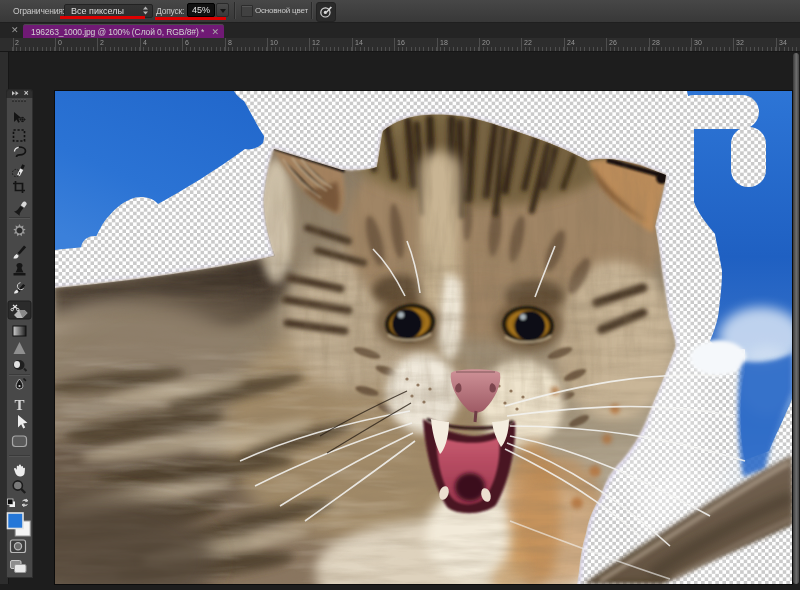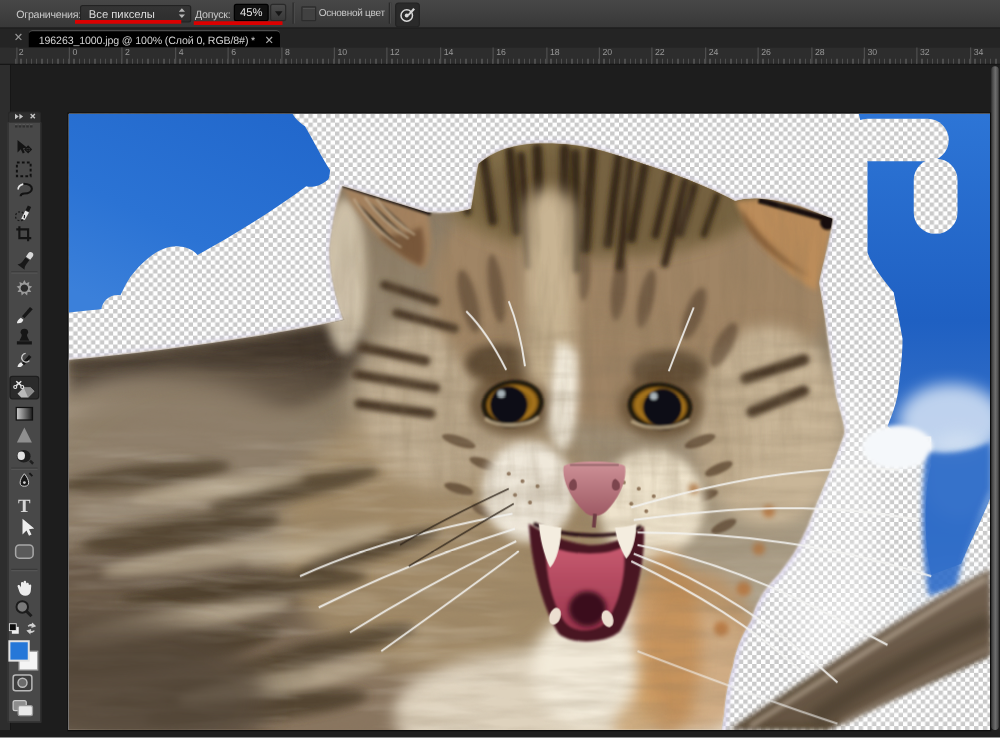--- a/index.html
+++ b/index.html
@@ -13,21 +13,21 @@
 #dd1 .spin{position:absolute;right:3px;top:1.5px;width:7px;}
 .redline{position:absolute;height:3px;background:#dc0000;}
 #tol{position:absolute;left:187px;top:3px;width:26px;height:12px;background:#111;border:1px solid #000;border-radius:2px;color:#e2e2e2;font-size:9px;line-height:13px;text-align:center;}
 #tolbtn{position:absolute;left:216px;top:3px;width:11px;height:12px;background:linear-gradient(#4b4b4b,#393939);border:1px solid #2a2a2a;border-radius:2px;}
 #tolbtn:after{content:"";position:absolute;left:2.5px;top:4.5px;border-left:3px solid transparent;border-right:3px solid transparent;border-top:4px solid #161616;}
 .vsep{position:absolute;top:2px;height:17px;width:1px;background:#2a2a2a;border-right:1px solid #4a4a4a;}
 #chk1{position:absolute;left:241px;top:5px;width:10px;height:10px;background:#414141;border:1px solid #2c2c2c;border-radius:1px;box-shadow:inset 0 1px 0 #555;}
 #brushbtn{position:absolute;left:316px;top:2px;width:18px;height:18px;background:#2a2a2a;border:1px solid #232323;border-radius:3px;}
 
 #tabbar{left:0;top:23px;width:800px;height:15px;background:#242424;}
-#tab{position:absolute;left:23px;top:1px;width:201px;height:14px;background:#000000;border-radius:3px 3px 0 0;box-shadow:inset 0 1px 0 #4a4a4a;}
+#tab{position:absolute;left:23px;top:1px;width:201px;height:14px;background:#701a75;border-radius:3px 3px 0 0;box-shadow:inset 0 1px 0 #4a4a4a;}
 #tab span{position:absolute;left:8px;top:1.5px;font-size:8.5px;color:#d2d2d2;letter-spacing:-0.1px;line-height:13px;white-space:nowrap;}
 #tab .tx{left:auto;right:5px;color:#aaa;font-size:9px;}
 #tabbar .lx{position:absolute;left:11px;top:1px;font-size:9px;color:#999;line-height:13px;}
 
 #ruler{left:0;top:38px;width:800px;height:13px;background:#2d2d2d;border-bottom:1px solid #161616;}
 #ruler .n{position:absolute;top:1px;font-size:7px;color:#969696;line-height:8px;}
 #ruler .t{position:absolute;top:0px;width:1px;height:13px;background:#4e4e4e;}
 #minor{position:absolute;left:12px;top:9px;width:788px;height:4px;
  background:repeating-linear-gradient(90deg,#4e4e4e 0,#4e4e4e 1px,transparent 1px,transparent 4.24px);}
 #vruler{left:0;top:38px;width:8px;height:546px;background:#2d2d2d;border-right:1px solid #161616;}

